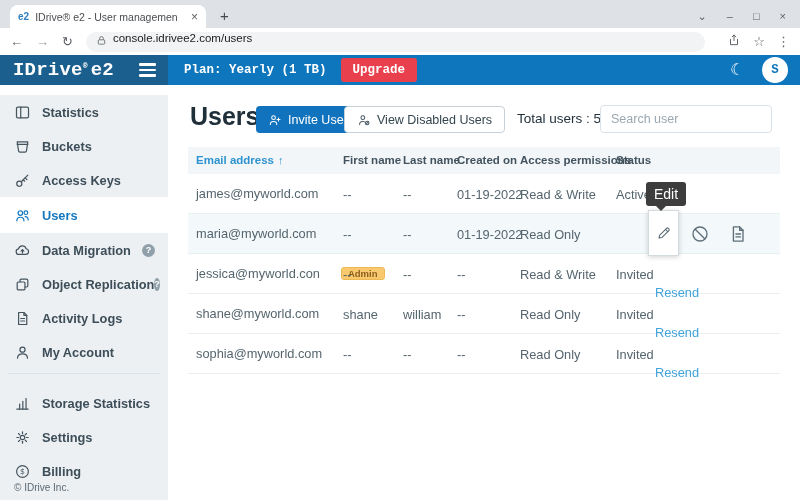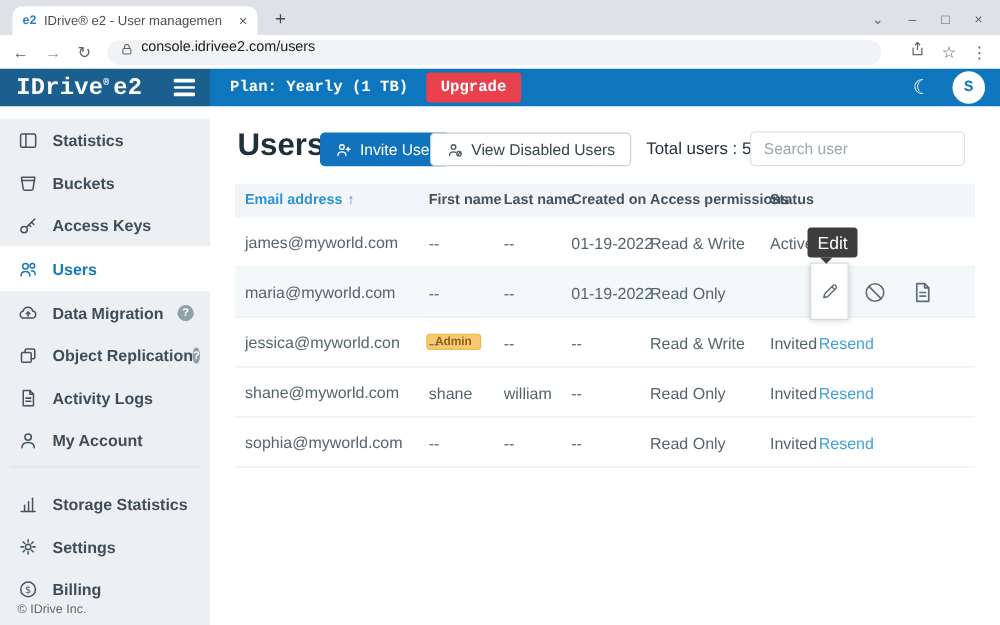--- a/index.html
+++ b/index.html
@@ -72,21 +72,21 @@
   .sort-arrow { font-size:11px; margin-left:4px; color:#2e93d0; }
   .trow { position:relative; height:40px; border-bottom:1px solid #e9eef1; }
   .trow.hovered { background:#f3f8fb; }
   .cell { position:absolute; top:13px; font-size:12.8px; color:#55656e; white-space:nowrap; }
   .c-email  { left:8px; display:flex; align-items:center; top:12px; }
   .c-first  { left:155px; }
   .c-last   { left:215px; }
   .c-created{ left:269px; }
   .c-access { left:332px; }
   .c-status { left:428px; }
-  .c-action { left:467px; }
+  .c-action { left:467px;margin-top:18px; }
   .resend { color:#41a3dc; text-decoration:none; font-size:12.8px; cursor:pointer; }
   .admin-badge { margin-left:21px; background:#f8c96f; border:1px solid #eeb953; color:#8d5f1d; font-size:9.5px; font-weight:bold; border-radius:3px; padding:0 6px; }
 
   
   .edit-box { position:absolute; left:460px; top:-4px; width:31px; height:46px; background:#fff; border:1px solid #d4dbdf; box-shadow:0 1px 5px rgba(0,0,0,.18); display:flex; align-items:center; justify-content:center; cursor:pointer; z-index:2; }
   .edit-box svg { width:16px; height:16px; stroke:#5a6b75; fill:none; stroke-width:1.6; stroke-linecap:round; stroke-linejoin:round; }
   .ban-ic { position:absolute; left:502px; top:10px; cursor:pointer; }
   .ban-ic svg, .log-ic svg { width:20px; height:20px; stroke:#5e6e78; fill:none; stroke-width:1.6; stroke-linecap:round; stroke-linejoin:round; }
   .log-ic { position:absolute; left:540px; top:10px; cursor:pointer; }
   .tooltip { position:absolute; left:458px; top:-32px; background:#3d3d3d; color:#fff; font-size:14px; padding:4px 8px; border-radius:3px; z-index:3; }

